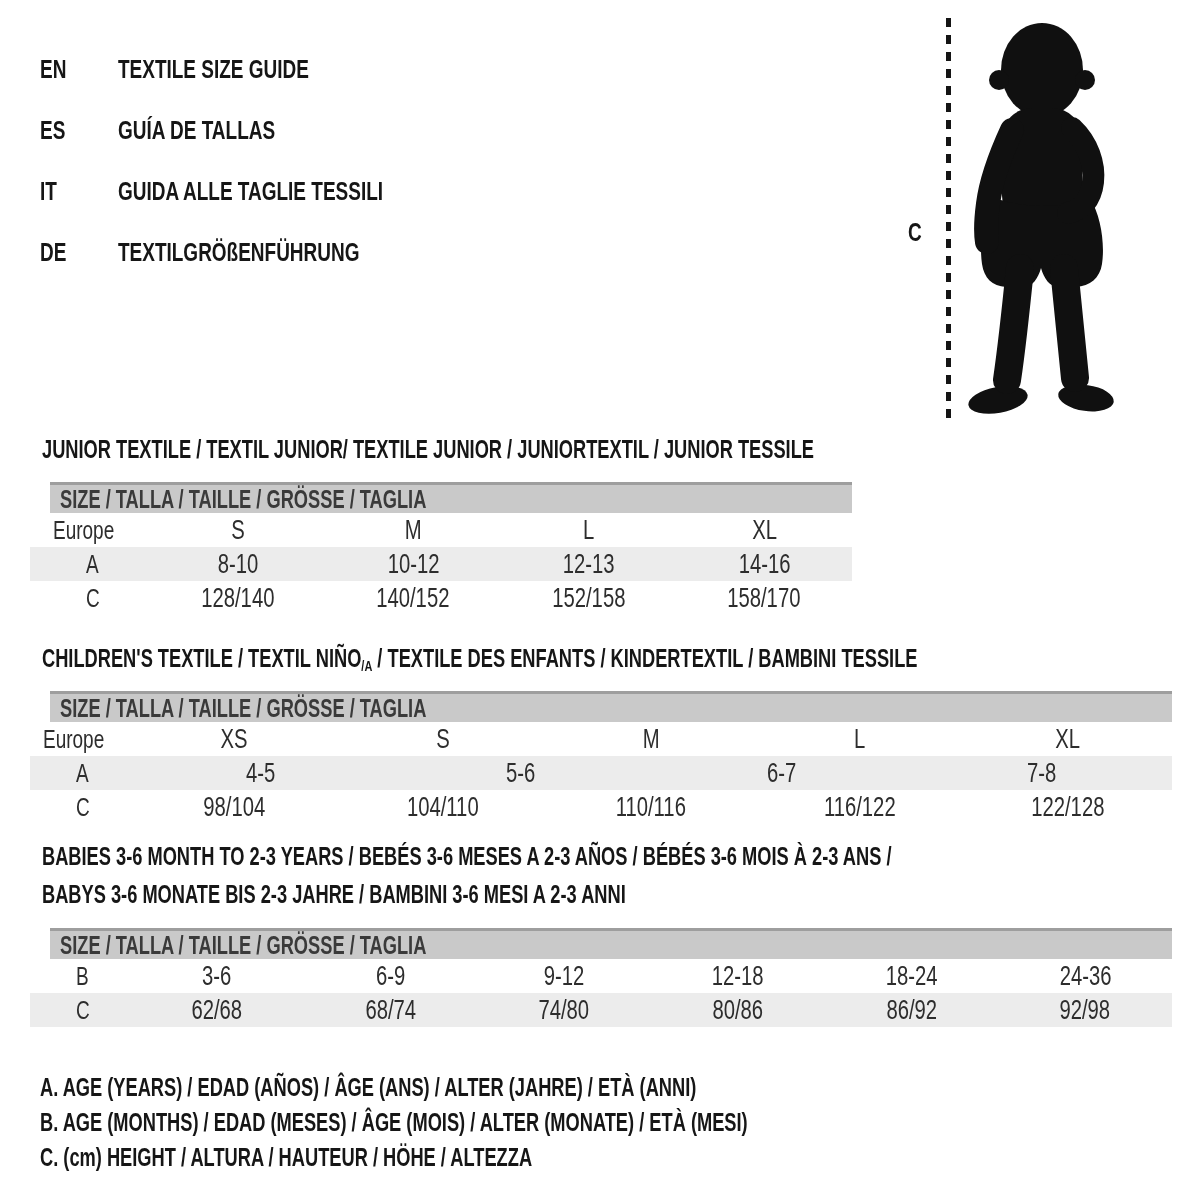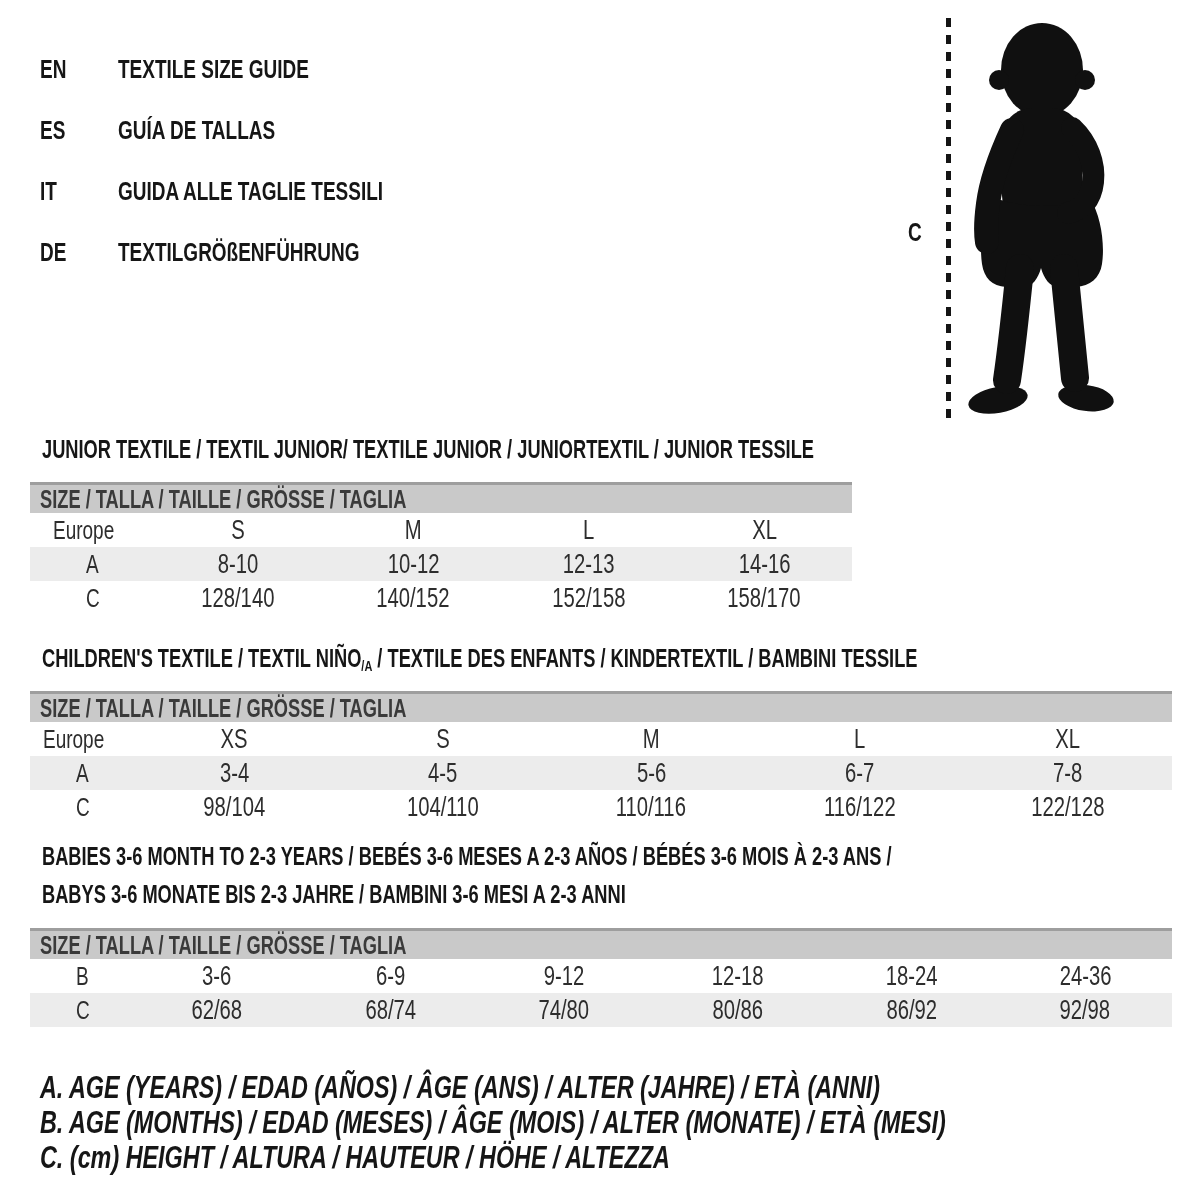--- a/index.html
+++ b/index.html
@@ -23,31 +23,31 @@
 
   
   .sec-title{left:42px;font-weight:700;font-size:25px;line-height:26px;color:#161616;}
   .sub-a{font-size:15px;position:relative;top:4px;}
 
   
   .stable{left:30px;}
   .t-narrow{width:822px;}
   .t-wide{width:1142px;}
   .band{height:31px;background:#c9c9c9;border-top:3px solid #9e9e9e;box-sizing:border-box;
-        display:flex;align-items:center;padding-left:10px;}
+        display:flex;align-items:center;padding-left:10px;margin-left:20px;}
   .band .cx{font-weight:700;font-size:25px;color:#3a3a3a;}
   .trow{display:flex;height:34px;align-items:center;background:#ffffff;text-align:center;}
   .trow.shade{background:#ececec;}
   .lcell{padding-left:10px;box-sizing:border-box;font-size:26px;color:#2d2d2d;}
   .w120{width:120px;}
   .w100{width:100px;}
   .cell{flex:1;display:flex;justify-content:center;align-items:center;font-size:27px;color:#2d2d2d;}
 
   
-  .legend-line{left:40px;font-weight:700;font-size:32px;line-height:26px;color:#161616;font-style:italic;}
+  .legend-line{left:40px;font-weight:700;font-size:25px;line-height:26px;color:#161616;}
 </style>
 </head>
 <body>
 
 <div class="canvas">
 
   <div class="abs lang-block">
     <div class="lang-row">
       <span class="lang-code"><span class="cx">EN</span></span>
       <span class="cx">TEXTILE SIZE GUIDE</span>
@@ -161,23 +161,20 @@
       <div class="cell">
           <span class="cxc">L</span>
         </div>
       <div class="cell">
           <span class="cxc">XL</span>
         </div>
     </div>
     <div class="trow shade">
       <div class="lcell w100"><span class="cx">A</span></div>
       <div class="cell">
-          <span class="cxc">3-4</span>
-        </div>
-      <div class="cell">
           <span class="cxc">4-5</span>
         </div>
       <div class="cell">
           <span class="cxc">5-6</span>
         </div>
       <div class="cell">
           <span class="cxc">6-7</span>
         </div>
       <div class="cell">
           <span class="cxc">7-8</span>

